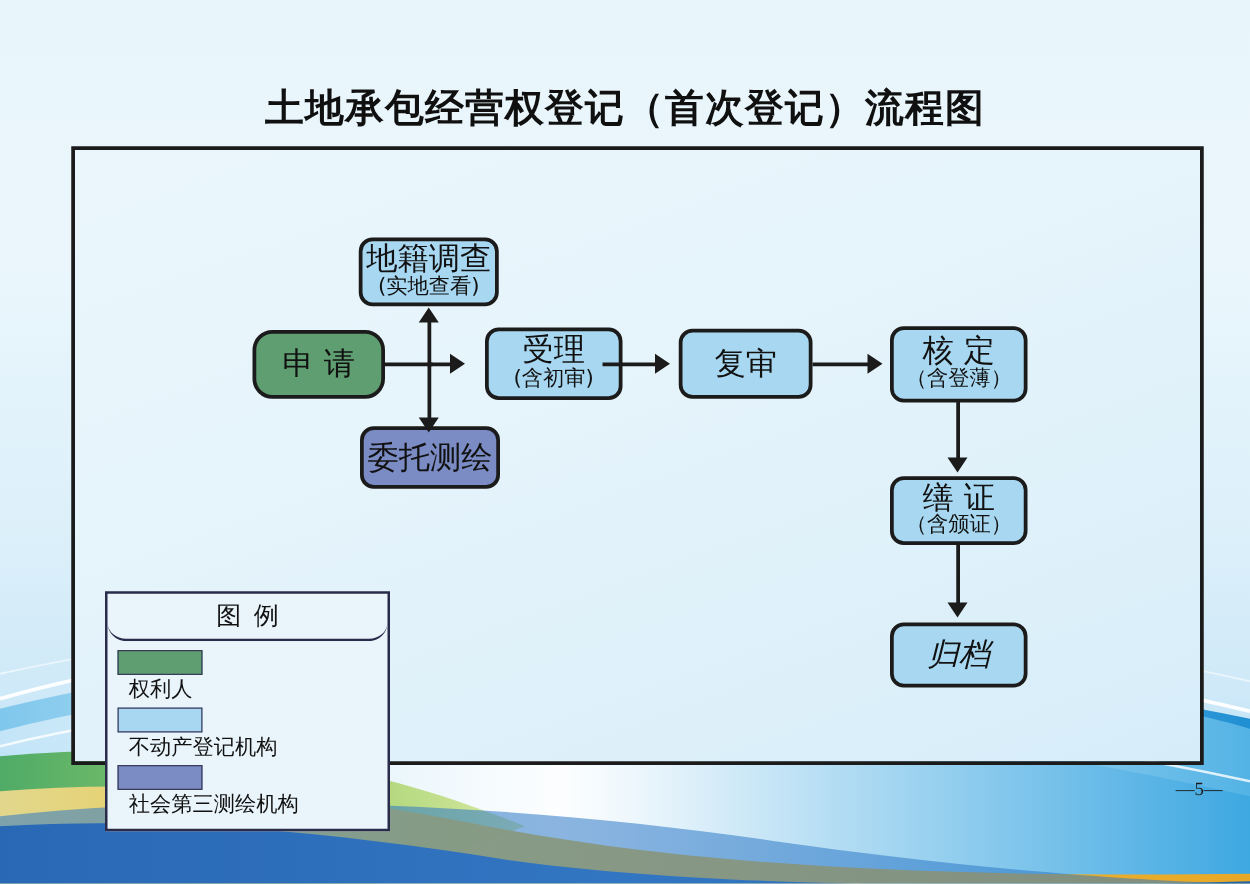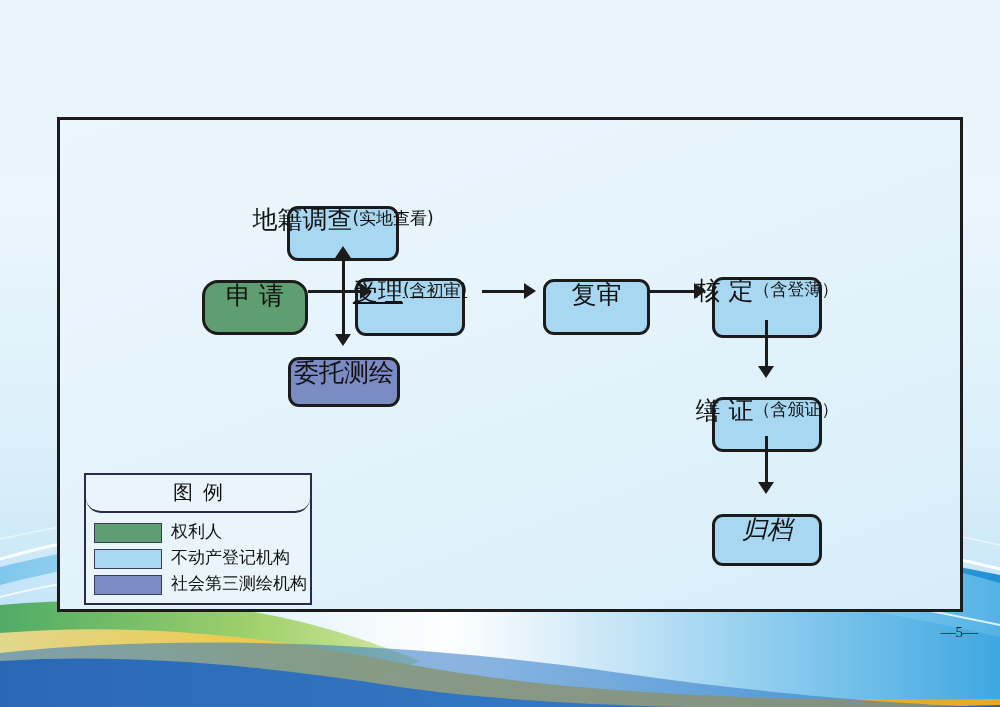--- a/index.html
+++ b/index.html
@@ -68,27 +68,27 @@
     box-sizing: border-box;
   }
 
   
   .node {
     position: absolute;
     border: 3px solid #1b1b1b;
     border-radius: 11px;
     box-sizing: border-box;
     display: flex;
-    align-items: flex-start;
+    flex-direction: column;
+    align-items: center;
     justify-content: center;
     font-family: "DejaVu Serif", "Liberation Serif", serif;
     color: #111111;
     text-align: center;
     line-height: 1.05;
-    margin-top: 16px;
   }
   .node .main {
     font-size: 25px;
     font-weight: normal;
     white-space: nowrap;
   }
   .node .sub {
     font-size: 17px;
     margin-top: 1px;
     white-space: nowrap;
@@ -147,22 +147,23 @@
     padding: 4px 0 5px 0;
     letter-spacing: 10px;
     text-indent: 10px;
     border-radius: 15px;
   }
   .legend-body {
     padding: 7px 8px 8px 8px;
   }
   .legend-row {
     display: flex;
-    align-items: flex-end;
+    align-items: flex-start;
     margin-bottom: 3px;
+    flex-direction: column;
   }
   .legend-row:last-child { margin-bottom: 0; }
   .swatch {
     width: 68px;
     height: 20px;
     border: 1px solid #3a3a5a;
     box-sizing: border-box;
     flex: 0 0 auto;
   }
   .legend-label {
@@ -218,35 +219,36 @@
     <path d="M0,158 C90,150 190,152 270,168 C330,180 380,198 420,214 L300,260 L0,260 Z" fill="url(#gGreen)" opacity="0.95"></path>
     <path d="M0,186 C120,176 250,186 380,212 C520,240 700,256 1000,252 L1000,260 L0,260 Z" fill="url(#gYellow)" opacity="0.95"></path>
     <path d="M0,214 C130,206 260,218 400,240 C530,259 740,266 1000,258 L1000,260 L0,260 Z" fill="url(#gDeep)" opacity="0.95"></path>
     <path d="M0,206 C180,186 420,196 620,226 C760,246 900,258 1000,260 L1000,260 L0,260 Z" fill="#2e79c7" opacity="0.55"></path>
 
     <path d="M0,112 C250,40 680,44 1000,122" fill="none" stroke="#ffffff" stroke-width="3" opacity="0.95"></path>
     <path d="M0,150 C230,92 620,96 1000,178" fill="none" stroke="#ffffff" stroke-width="2" opacity="0.8"></path>
     <path d="M0,92 C300,26 700,30 1000,98" fill="none" stroke="#ffffff" stroke-width="1.5" opacity="0.55"></path>
   </svg>
 
+  <div class="title">土地承包经营权登记（首次登记）流程图</div>
 
   <div class="page-num">—5—</div>
 
   <div class="frame"></div>
 
   <div class="node blue has-sub" style="left:287px; top:190px; width:112px; height:55px;">
     <span class="main">地籍调查</span>
     <span class="sub">(实地查看)</span>
   </div>
 
   <div class="node green" style="left:202px; top:264px; width:106px; height:55px;border-radius:16px;">
     <span class="main">申  请</span>
   </div>
 
-  <div class="node blue has-sub" style="left:355px; top:262px; width:110px; height:58px;text-decoration:underline;">
+  <div class="node blue has-sub" style="left:388px; top:262px; width:110px; height:58px;">
     <span class="main">受理</span>
     <span class="sub">(含初审)</span>
   </div>
 
   <div class="node blue" style="left:543px; top:263px; width:107px; height:56px;">
     <span class="main">复审</span>
   </div>
 
   <div class="node blue has-sub" style="left:712px; top:261px; width:110px; height:61px;">
     <span class="main">核 定</span>

